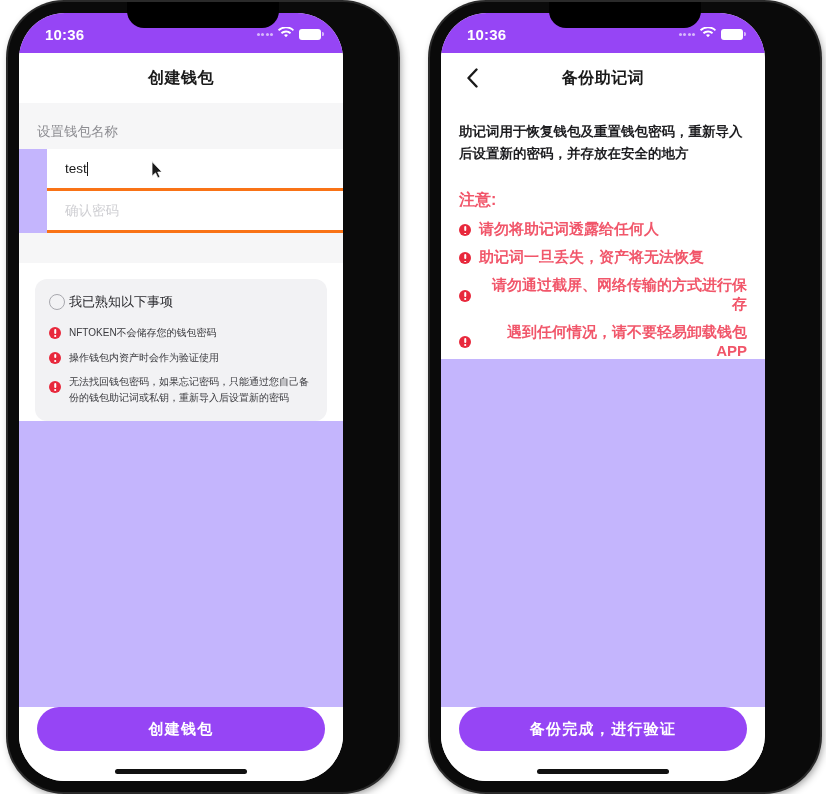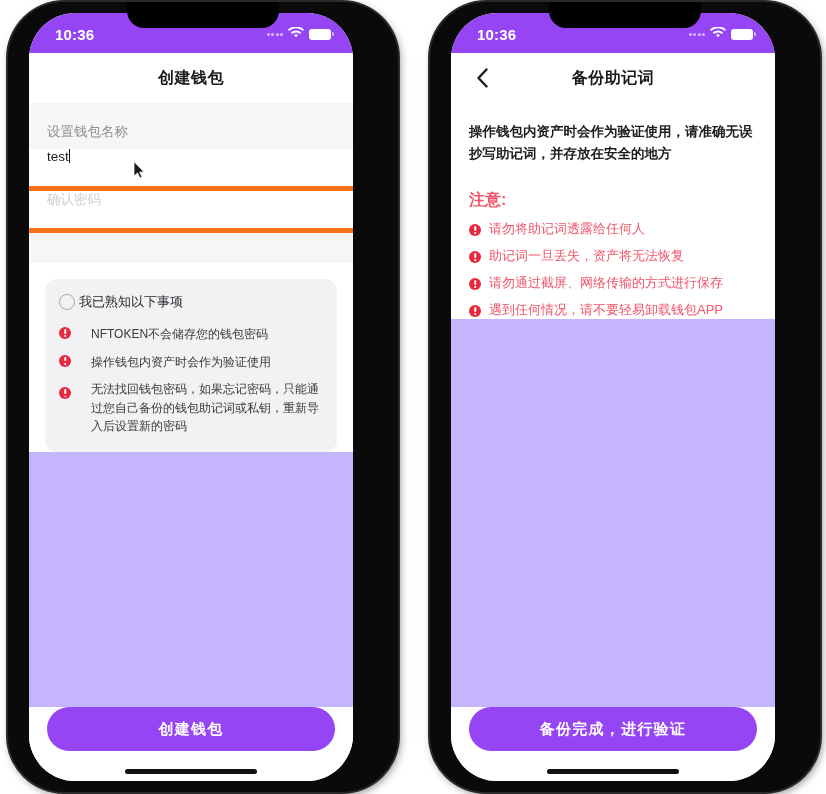--- a/index.html
+++ b/index.html
@@ -24,21 +24,21 @@
     background: #0a0a0a;
     border-radius: 56px;
     box-shadow: 0 0 0 2px #2a2a2a, 2px 3px 9px rgba(0,0,0,0.45);
     overflow: hidden;
   }
   #phone-left  { left: 8px; }
   #phone-right { left: 430px; }
 
   .screen {
     position: absolute;
-    left: 21px;
+    left: 11px;
     top: 11px;
     width: 324px;
     height: 768px;
     background: #ffffff;
     border-radius: 46px;
     overflow: hidden;
     display: flex;
     flex-direction: column;
   }
 
@@ -161,24 +161,26 @@
     box-sizing: border-box;
   }
   .field-label-row span {
     font-size: 13.5px;
     color: #8d8d92;
   }
   .input-row {
     height: 42px;
     background: #ffffff;
     display: flex;
+    align-items: center;
     padding: 0 18px;
     box-sizing: border-box;
-    border-bottom: 5px solid #f97316;
-    position: relative;
+    border-bottom: 3px solid #f97316;
+    position: relative;
+    margin-left: 28px;
   }
   .input-value {
     font-size: 13.5px;
     color: #1a1a1a;
     position: relative;
   }
   .input-value.placeholder { color: #cfcfd3; }
   .caret {
     display: inline-block;
     width: 1.5px;
@@ -241,24 +243,23 @@
   .warn-dot::after {
     content: "";
     position: absolute;
     left: 50%; bottom: 2px;
     transform: translateX(-50%);
     width: 1.6px; height: 1.6px;
     background: #ffffff;
     border-radius: 50%;
   }
   .bullet-text {
-    font-size: 12px;
+    font-size: 10px;
     color: #3a3a3e;
     line-height: 1.55;
-    margin-left: 12px;
   }
 
   
   .desc-wrap {
     padding: 18px 18px 0 18px;
     background: #ffffff;
   }
   .desc-text {
     font-size: 13.5px;
     color: #1d1d20;
@@ -293,23 +294,23 @@
     font-weight: bold;
   }
   .note-row {
     display: flex;
     align-items: center;
     gap: 8px;
     margin-bottom: 9px;
   }
   .note-row:last-child { margin-bottom: 0; }
   .note-text {
-    font-size: 13px;
+    font-size: 15px;
     color: #f1566a;
-    font-weight: normal;
+    font-weight: bold;
     text-align: right;
   }
 
   
   .cta-wrap {
     flex: 0 0 auto;
     background: #ffffff;
     padding: 0 18px 30px 18px;
   }
   .cta-button {
@@ -441,21 +442,21 @@
       <div class="nav-back">
         <svg width="13" height="20" viewBox="0 0 13 20">
             <path d="M10.5 1.5 L2.5 10 L10.5 18.5" fill="none" stroke="#1a1a1a" stroke-width="2.4" stroke-linecap="round" stroke-linejoin="round"></path>
           </svg>
       </div>
       <div class="nav-title">备份助记词</div>
     </div>
 
     <div class="body-scroll">
       <div class="desc-wrap">
-        <div class="desc-text">操作钱包内资产时会作为验证使用，请准确无误抄写助记词，并存放在安全的地方</div>
+        <div class="desc-text">助记词用于恢复钱包及重置钱包密码，重新导入后设置新的密码，并存放在安全的地方</div>
       </div>
 
 
       <div class="notes-wrap">
         <div class="notes-title">注意:</div>
         <div class="note-row">
           <span class="warn-dot"></span>
           <span class="note-text">请勿将助记词透露给任何人</span>
         </div>
         <div class="note-row">

